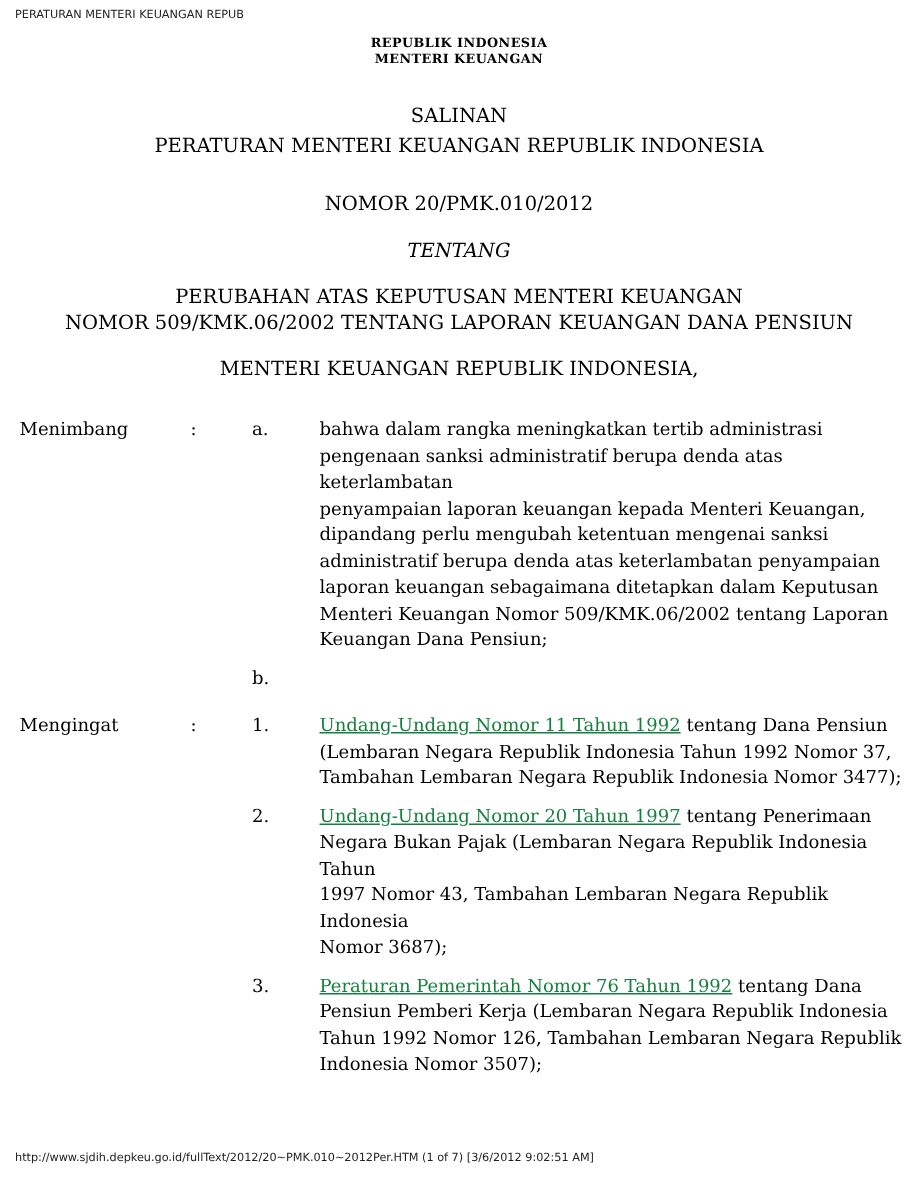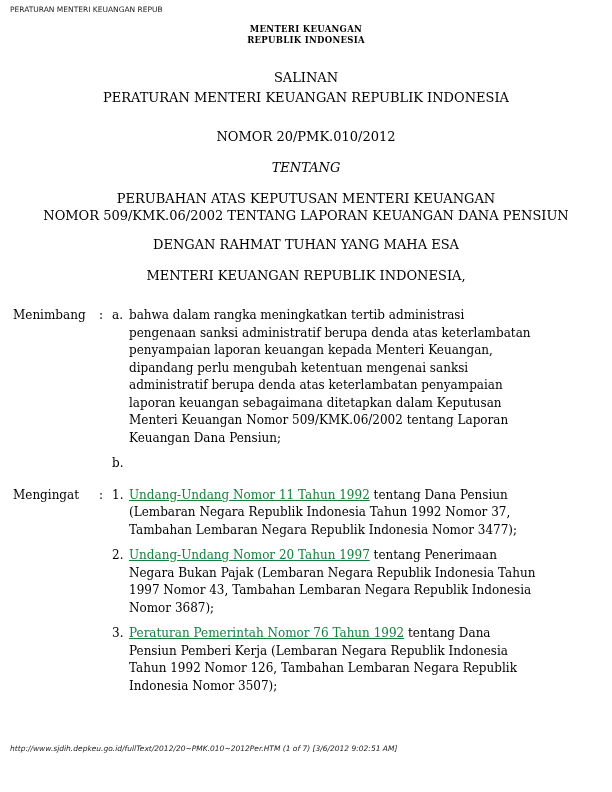--- a/index.html
+++ b/index.html
@@ -16,21 +16,21 @@
   }
   .print-meta {
     position: absolute;
     left: 10px;
     font-family: "DejaVu Sans", sans-serif;
     font-size: 7.5px;
     color: #222222;
     white-space: nowrap;
   }
   .print-header { top: 5px; }
-  .print-footer { top: 744px; font-style: italic; }
+  .print-footer { top: 767px; }
 
   .letterhead {
     text-align: center;
     font-size: 8.5px;
     font-weight: bold;
     line-height: 10.5px;
     letter-spacing: 0.3px;
   }
   .salinan {
     margin-top: 25px;
@@ -51,20 +51,21 @@
   .h-dengan   { margin-top: 12px; }
   .h-authority{ margin-top: 14px; }
 
   .row {
     display: flex;
     align-items: flex-start;
     margin-left: 13px;
     margin-right: 10px;
     font-size: 12px;
     line-height: 17.5px;
+    gap: 28px;
   }
   .row-first  { margin-top: 23px; }
   .row-follow { margin-top: 8px; }
   .row-sect   { margin-top: 14px; }
   .col-label  { width: 86px; flex: none; }
   .col-colon  { width: 13px; flex: none; }
   .col-marker { width: 17px; flex: none; }
   .col-text   { flex: 1 1 auto; white-space: pre-line; }
 
   a.doc-link {
@@ -74,32 +75,31 @@
   }
 </style>
 </head>
 <body>
 
 <div class="page">
 
   <div class="print-meta print-header">PERATURAN MENTERI KEUANGAN REPUB</div>
 
   <div class="letterhead">
+    <div>REPUBLIK INDONESIA</div>
     <div>MENTERI KEUANGAN</div>
-    <div>REPUBLIK INDONESIA</div>
   </div>
 
   <div class="salinan">SALINAN</div>
 
   <div class="h-center h-title">PERATURAN MENTERI KEUANGAN REPUBLIK INDONESIA</div>
   <div class="h-center h-nomor">NOMOR 20/PMK.010/2012</div>
   <div class="h-center h-tentang">TENTANG</div>
   <div class="h-center h-subject">PERUBAHAN ATAS KEPUTUSAN MENTERI KEUANGAN
 NOMOR 509/KMK.06/2002 TENTANG LAPORAN KEUANGAN DANA PENSIUN</div>
-  <div class="h-center h-dengan">DENGAN RAHMAT TUHAN YANG MAHA ESA</div>
   <div class="h-center h-authority">MENTERI KEUANGAN REPUBLIK INDONESIA,</div>
 
   <div class="row row-first">
     <div class="col-label">Menimbang</div>
     <div class="col-colon">:</div>
     <div class="col-marker">a.</div>
     <div class="col-text">bahwa dalam rangka meningkatkan tertib administrasi
 pengenaan sanksi administratif berupa denda atas keterlambatan
 penyampaian laporan keuangan kepada Menteri Keuangan,
 dipandang perlu mengubah ketentuan mengenai sanksi

